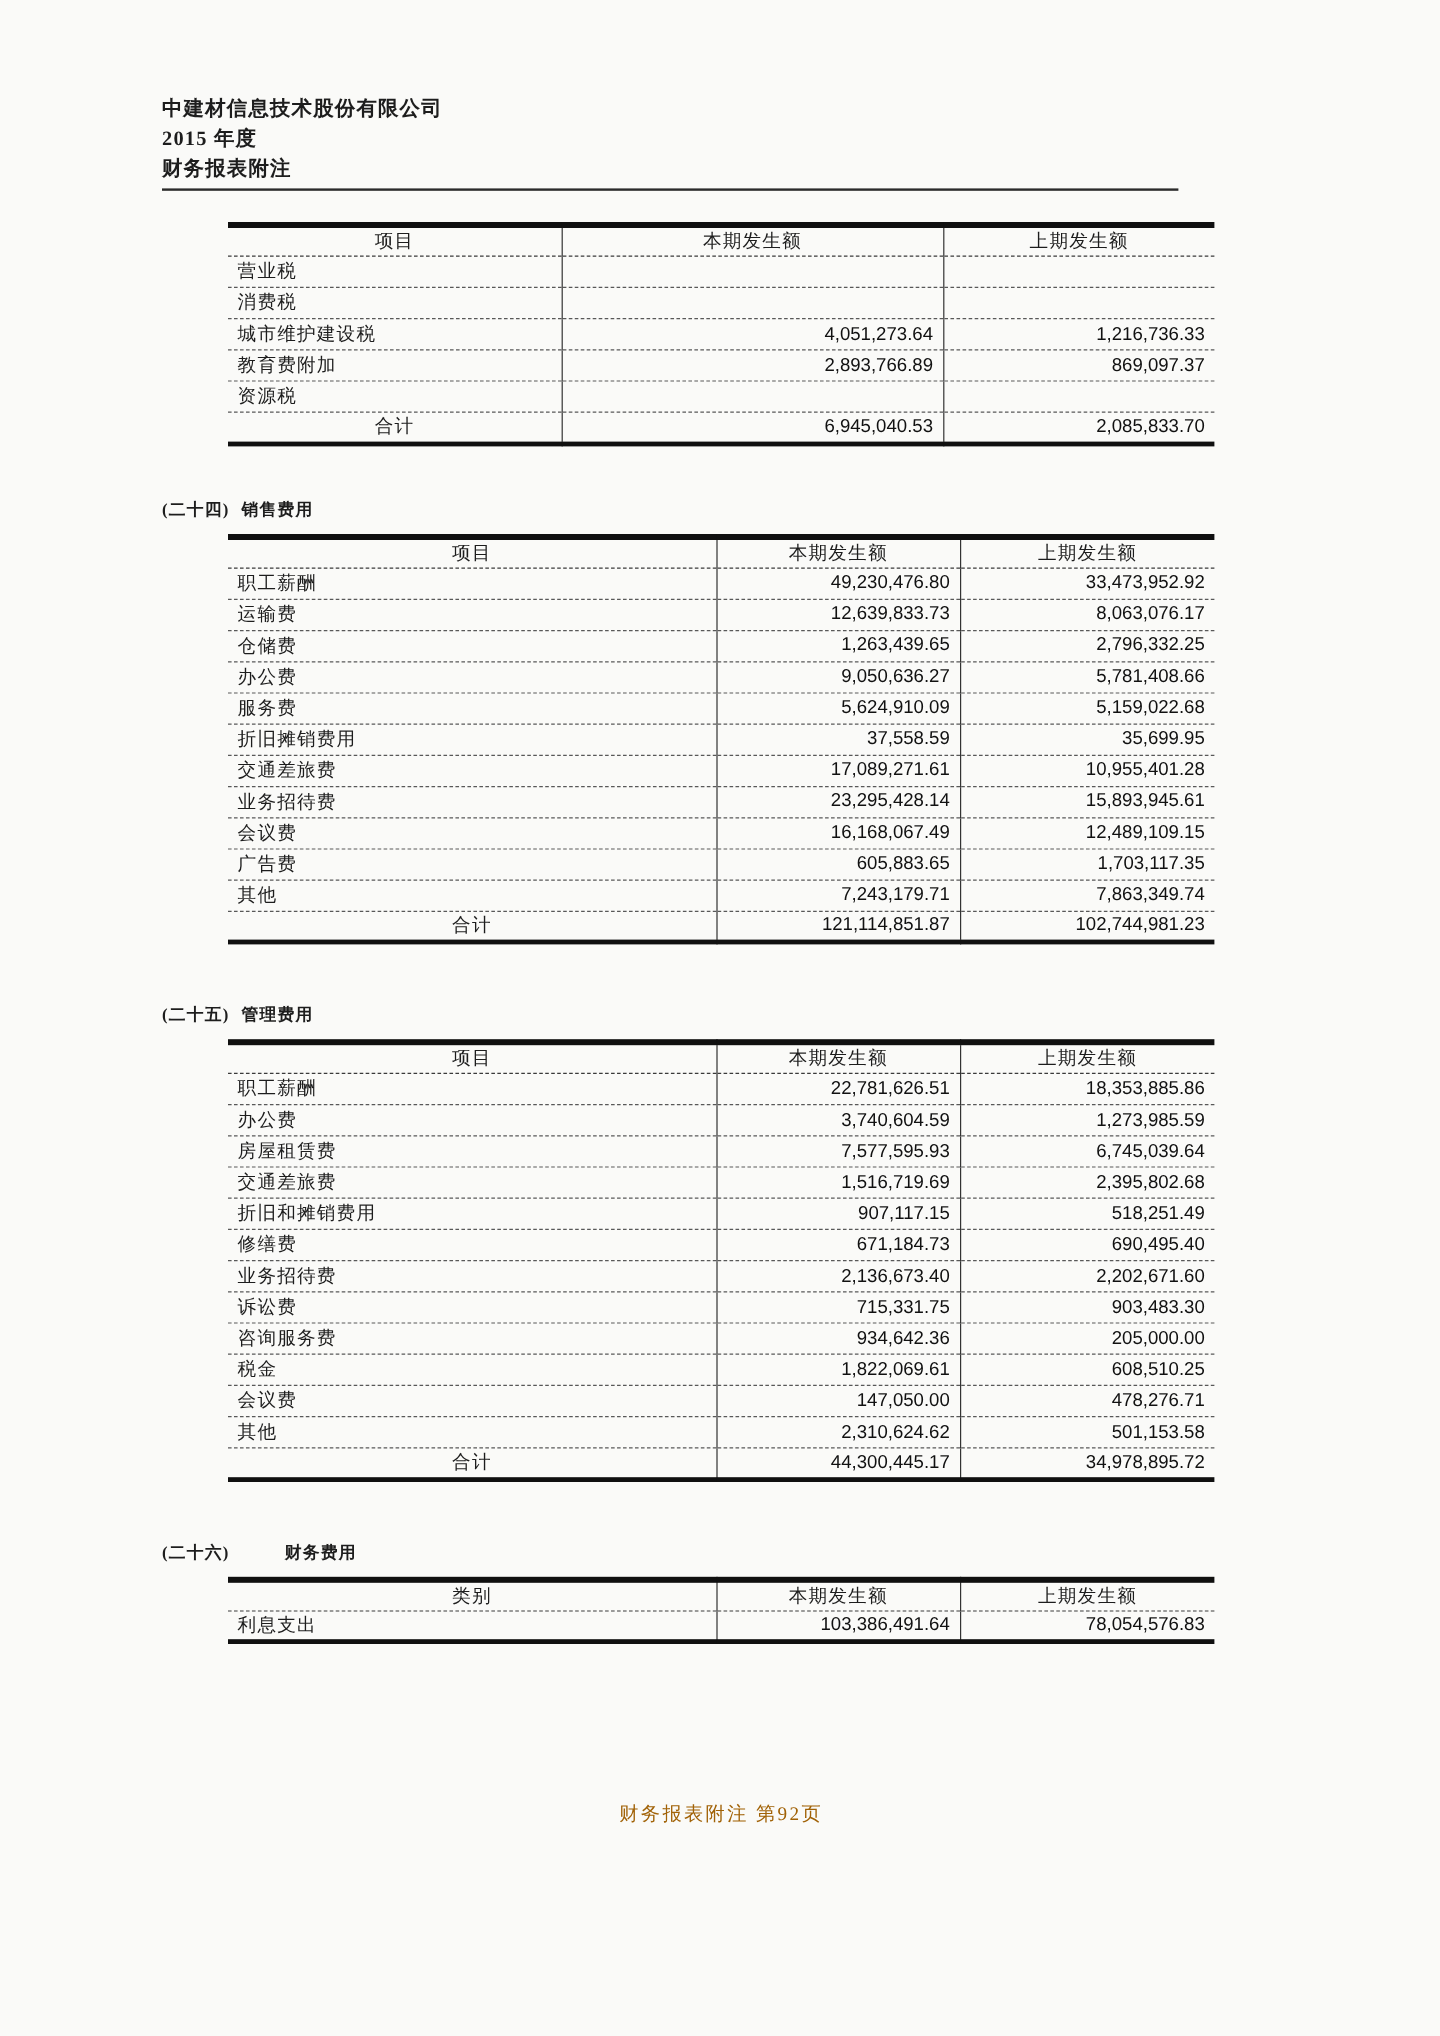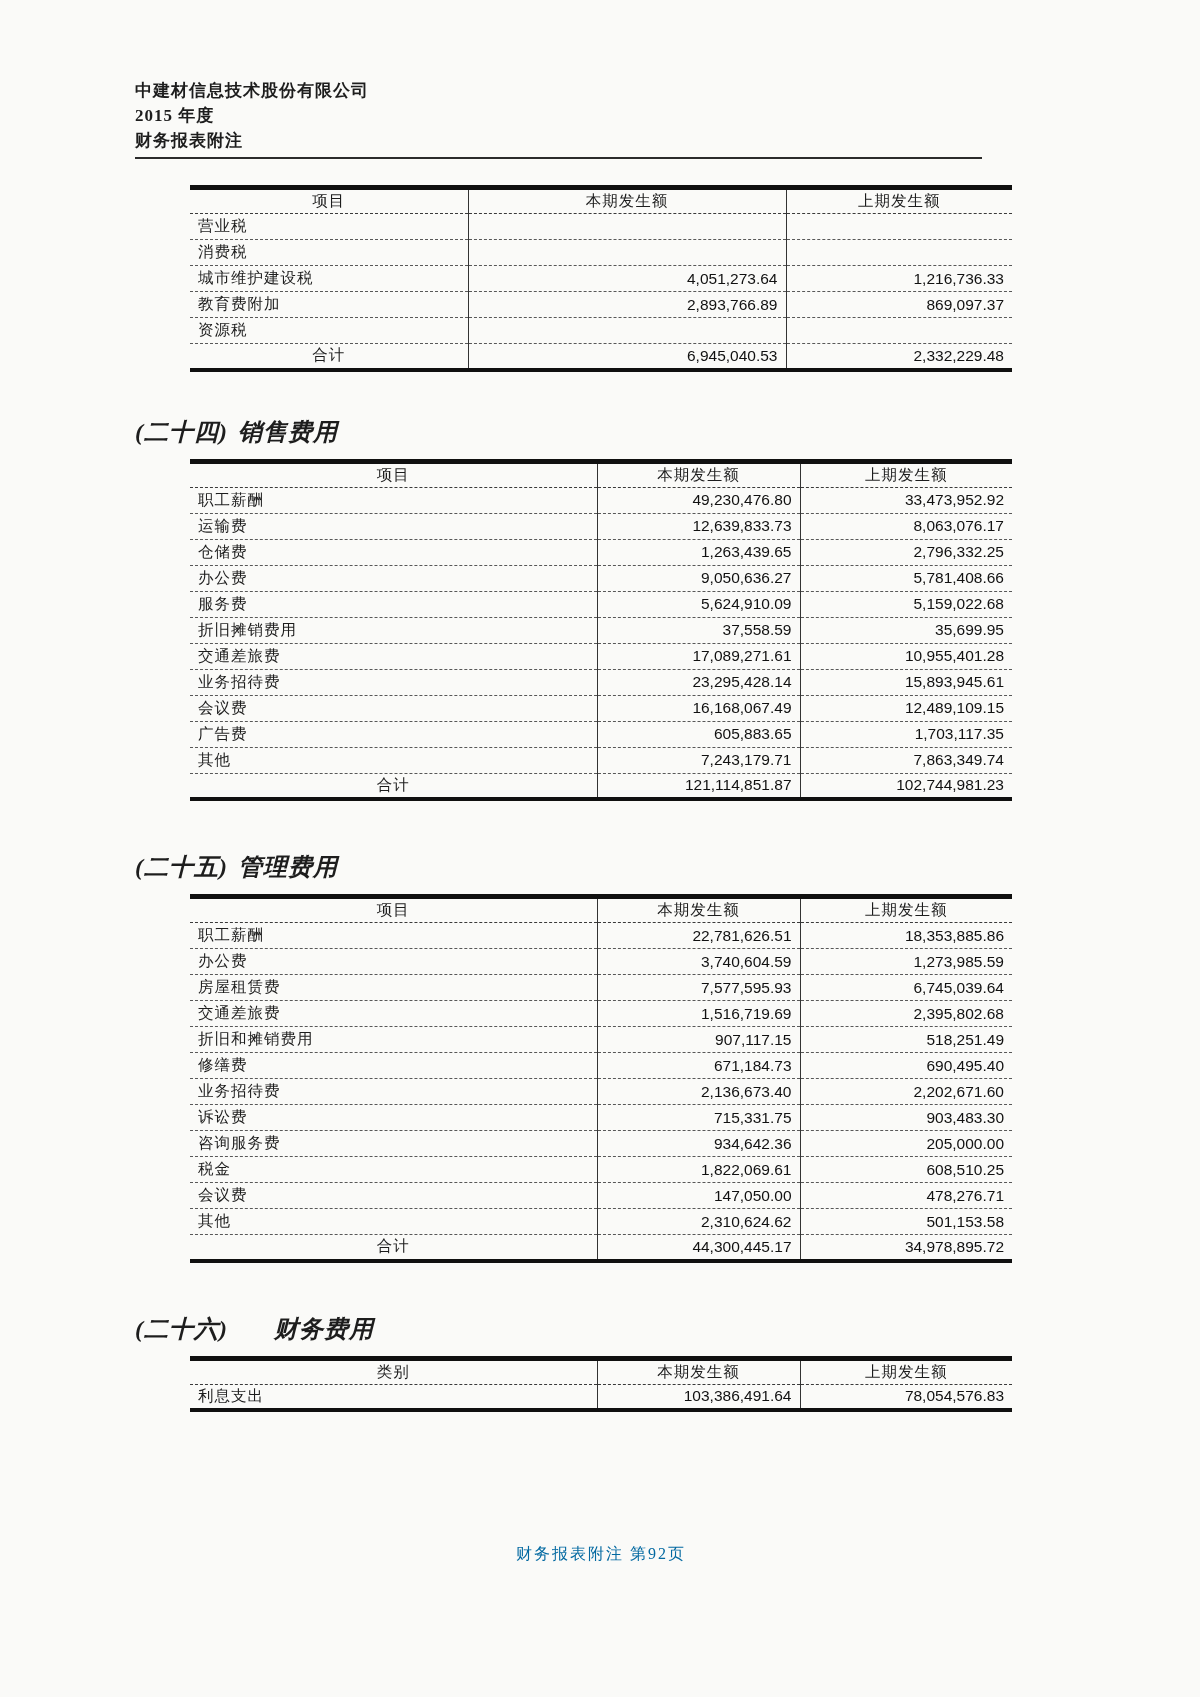--- a/index.html
+++ b/index.html
@@ -40,30 +40,30 @@
   .fin-table th:nth-child(2), .fin-table td:nth-child(2) {
     border-right:1px solid #333;
   }
   .label-cell { text-align:left; padding-left:11px; letter-spacing:1px; }
   .num {
     text-align:right; font-family:"Liberation Sans",sans-serif;
     font-size:15px; color:#111; padding-right:7px;
   }
   .total-row .label-cell { text-align:center; padding-left:8px; }
   .section-title {
-    margin:44px 0 11px 0; font-size:24px; font-weight:bold; letter-spacing:1px;font-style:italic;
+    margin:44px 0 11px 0; font-size:14px; font-weight:bold; letter-spacing:1px;
   }
   .section-title .sec-name { margin-left:10px; }
   .section-title.wide-gap .sec-name { margin-left:46px; }
   .tbl-gap-1 { margin-top:26px; }
   .sec-25 { margin-top:50px; }
   .sec-26 { margin-top:50px; }
   .doc-footer {
     margin-top:132px; width:822px; margin-left:55px;
-    text-align:center; font-size:16px; color:#0369a1; letter-spacing:2px;
+    text-align:center; font-size:16px; color:#a16207; letter-spacing:2px;
   }
 </style>
 </head>
 <body>
 
 <div class="page">
 
   <div class="doc-header">
     <div class="hline">中建材信息技术股份有限公司</div>
     <div class="hline">2015 年度</div>
@@ -111,21 +111,21 @@
 
       <tr>
         <td class="label-cell">资源税</td>
         <td class="num"></td>
         <td class="num"></td>
       </tr>
 
       <tr class="total-row">
         <td class="label-cell">合计</td>
         <td class="num">6,945,040.53</td>
-        <td class="num">2,332,229.48</td>
+        <td class="num">2,085,833.70</td>
       </tr>
     </tbody>
   </table>
 
   <div class="section-title">
     <span class="sec-num">(二十四)</span><span class="sec-name">销售费用</span>
   </div>
   <table class="fin-table">
     <colgroup>
         <col style="width:407px">

